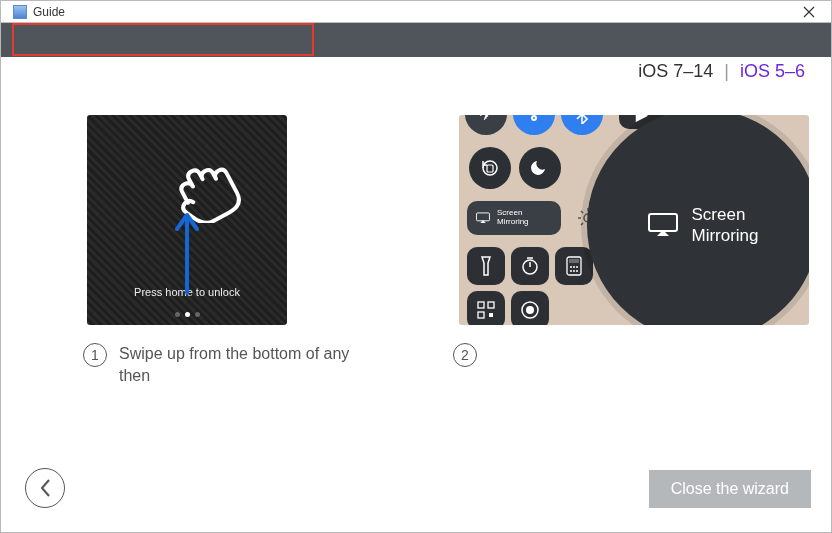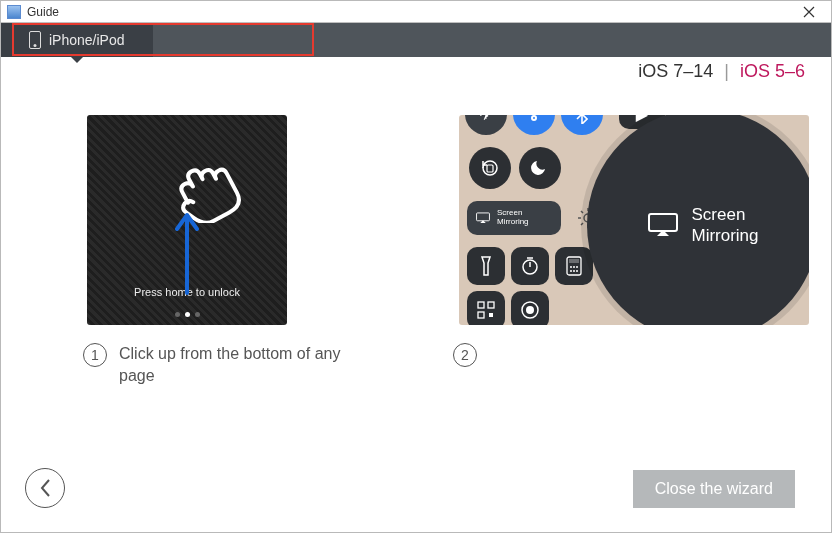--- a/index.html
+++ b/index.html
@@ -12,21 +12,21 @@
     position: relative;
     border: 1px solid #b9b9b9;
   }
   
   .titlebar {
     height: 22px;
     background: #fff;
     border-bottom: 1px solid #bfbfbf;
     display: flex;
     align-items: center;
-    padding: 0 2px 0 6px;
+    padding: 0 2px 0 12px;
     font-size: 12px;
     color: #333;
   }
   .titlebar .app-icon {
     width: 14px; height: 14px;
     border: 1px solid #5b8bd0;
     background: linear-gradient(#9cc3f0,#4b86cf);
     margin-right: 6px;
   }
   .titlebar .title { flex: 1; }
@@ -85,21 +85,21 @@
   .content{
     position:absolute; left:0; right:0; top:56px; bottom:0;
     padding: 18px 22px 0 22px;
   }
   .ios-switch{
     position:absolute; right:26px; top:4px;
     font-size:18px; color:#333;
   }
   .ios-switch .active{ color:#333; }
   .ios-switch .divider{ color:#999; margin:0 6px;}
-  .ios-switch .link{ color:#be185d; cursor:pointer;}
+  .ios-switch .link{ color:#6d28d9; cursor:pointer;}
   .steps{
     display:flex; gap:28px; margin-top:40px;
   }
   .step{ flex:1; }
   .step-img{
     width: 200px; height: 210px;
     border-radius:3px; overflow:hidden;
     position:relative;
     margin: 0 auto 18px 64px;
   }
@@ -162,44 +162,40 @@
   .step-text{ font-size:16px; color:#555; line-height:1.35; max-width:260px;}
 
   
   .back-btn{
     position:absolute; left:24px; bottom:24px;
     width:40px;height:40px;border:1.5px solid #555;border-radius:50%;
     display:flex;align-items:center;justify-content:center;
     cursor:pointer;
   }
   .close-wizard{
-    position:absolute; right:36px; bottom:24px;
+    position:absolute; right:20px; bottom:24px;
     padding: 10px 22px;
     background:#b5b8ba; color:#fff;
     font-size:16px; border:none; cursor:pointer;
   }
 </style>
 </head>
 <body>
 
 <div class="titlebar">
   <div class="app-icon"></div>
   <div class="title">Guide</div>
   <div class="close">
     <svg width="12" height="12" viewBox="0 0 12 12">
       <path d="M1 1 L11 11 M11 1 L1 11" stroke="#333" stroke-width="1.2"></path>
     </svg>
   </div>
 </div>
 
 <div class="tabstrip">
-  <div class="tab active">
-    <span class="device-icon"></span>
-    <span>iPhone/iPod</span>
-  </div>
   <div class="highlight-box"></div>
 </div>
 
 <div class="content">
 
   <div class="ios-switch">
     <span class="active">iOS 7–14</span>
     <span class="divider">|</span>
     <span class="link">iOS 5–6</span>
   </div>
@@ -220,21 +216,21 @@
           <div class="press-text">Press home to unlock</div>
           <div class="dots">
             <span></span>
               <span class="on"></span>
               <span></span>
           </div>
         </div>
       </div>
       <div class="step-desc">
         <div class="step-num">1</div>
-        <div class="step-text">Click up from the bottom of any page</div>
+        <div class="step-text">Swipe up from the bottom of any then</div>
       </div>
     </div>
 
     <div class="step">
       <div class="step-img">
         <div class="cc-bg">
 
           <div class="cc-tile" style="left:6px;top:-22px;width:42px;height:42px;background:#3a3f45;border-radius:50%;">✈</div>
           <div class="cc-tile" style="left:54px;top:-22px;width:42px;height:42px;background:#2f7ff0;border-radius:50%;">
             <svg width="20" height="16" viewBox="0 0 20 16">

